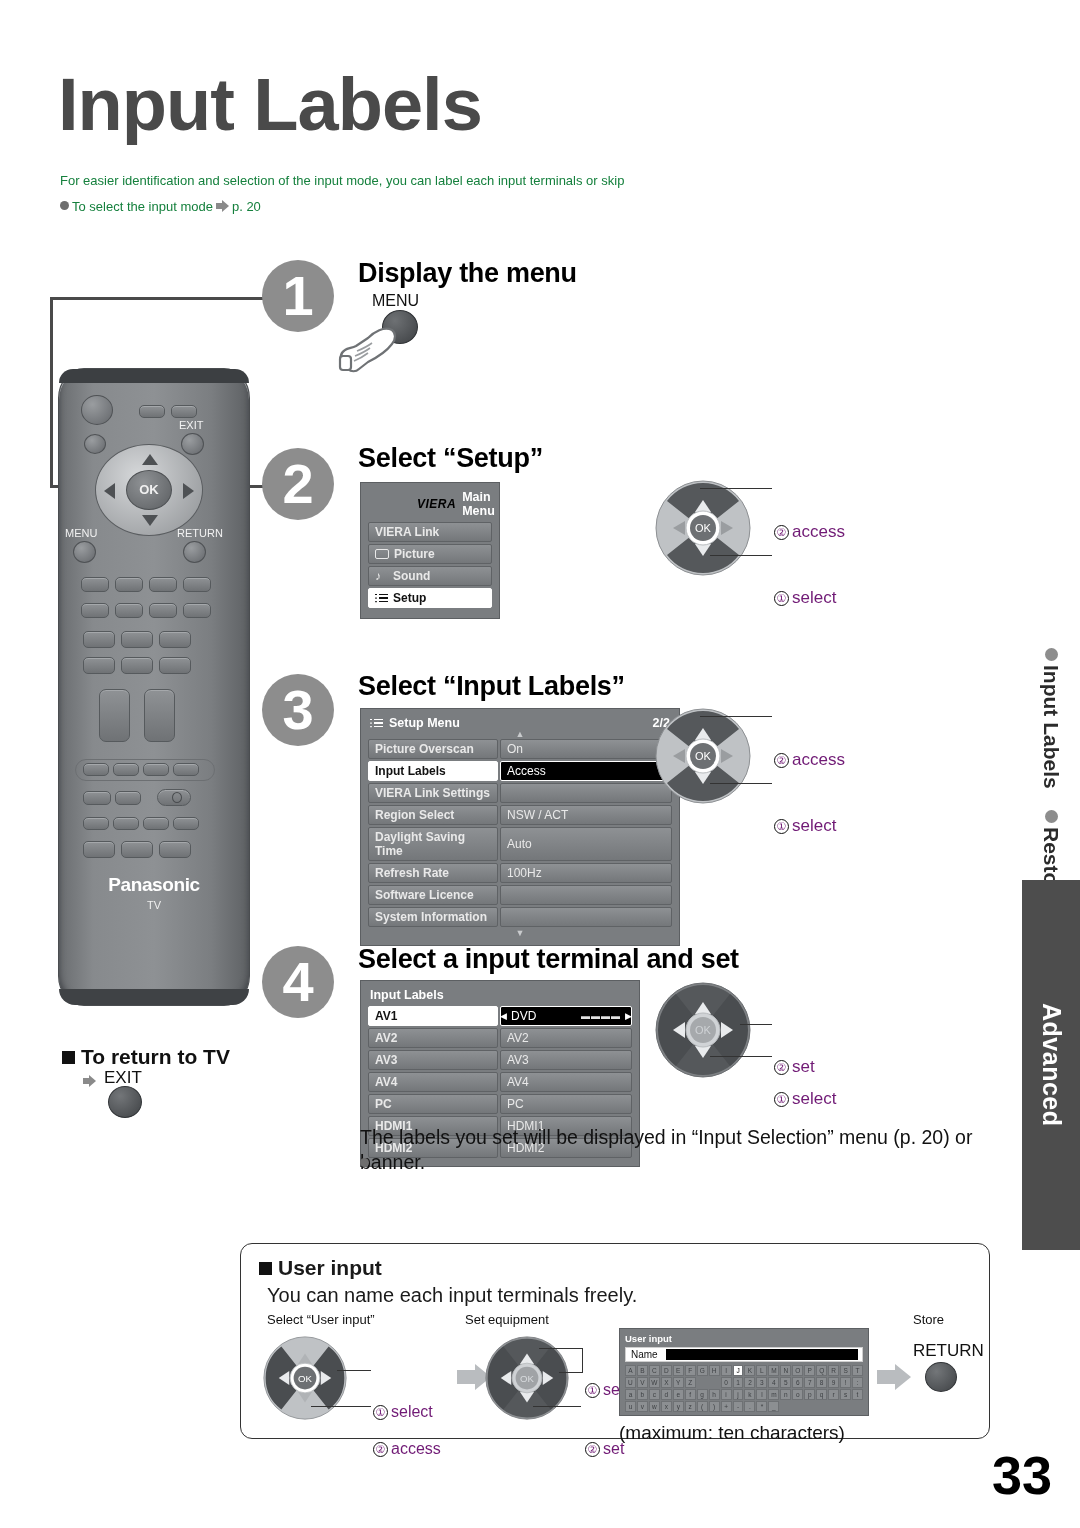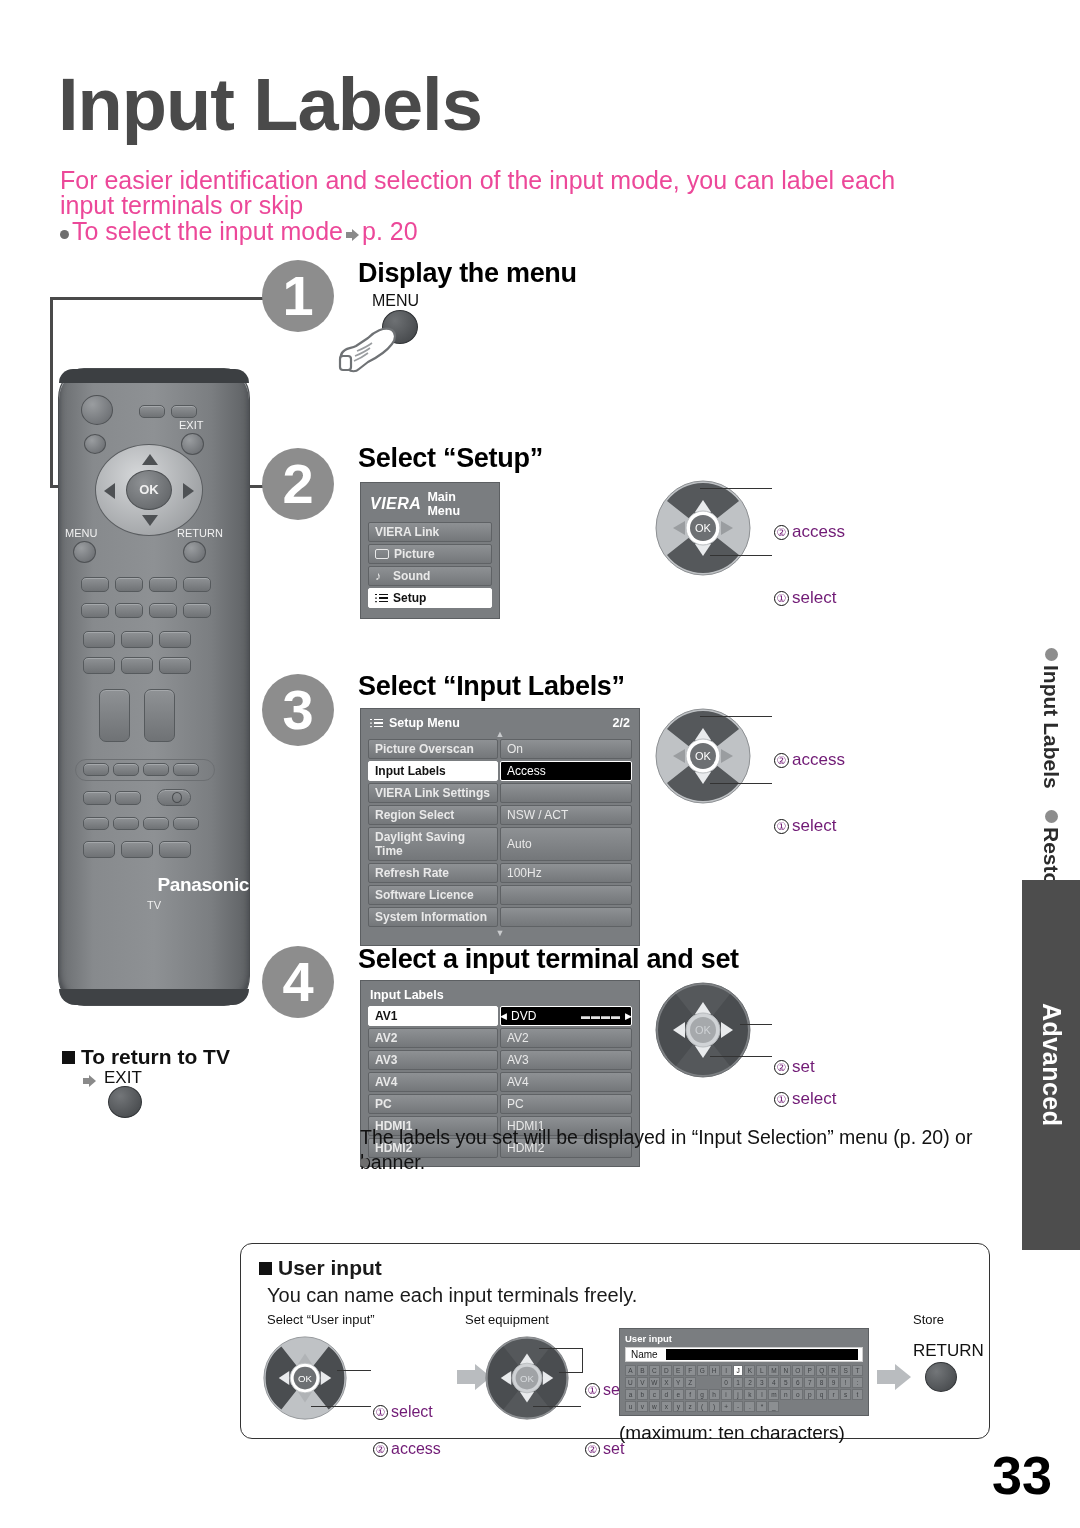--- a/index.html
+++ b/index.html
@@ -15,21 +15,21 @@
 
   
   .page-title{
     position:absolute; left:58px; top:62px;
     font-size:74px; font-weight:bold; letter-spacing:-1px;
     color:#4a4a4a;
     font-family:"Liberation Sans", sans-serif;
   }
   .intro{
     position:absolute; left:60px; top:168px; width:890px;
-    font-size:25px; line-height:25px; color:#ec4899;
+    font-size:13px; line-height:25px; color:#15803d;
   }
   .intro .l2{ display:block; }
   .bulletline{ display:block; margin-top:1px; }
   .bullet{
     display:inline-block; width:9px; height:9px; border-radius:50%;
     background:#6e6e6e; margin-right:3px; vertical-align:1px;
   }
   .arrowg{
     display:inline-block; width:13px; height:12px; position:relative;
     vertical-align:-1px; margin:0 3px;
@@ -101,21 +101,21 @@
     background:radial-gradient(circle at 38% 32%,#8f9295,#5b5e61);
     border:1px solid #4d5053;
     color:#f0f0f0; font-size:13px; font-weight:bold; text-align:center; line-height:38px;
   }
   .tri{ position:absolute; width:0; height:0; }
   .tri-u{ border-left:8px solid transparent; border-right:8px solid transparent; border-bottom:11px solid #4e5154; left:46px; top:9px;}
   .tri-d{ border-left:8px solid transparent; border-right:8px solid transparent; border-top:11px solid #4e5154; left:46px; bottom:9px;}
   .tri-l{ border-top:8px solid transparent; border-bottom:8px solid transparent; border-right:11px solid #4e5154; left:8px; top:38px;}
   .tri-r{ border-top:8px solid transparent; border-bottom:8px solid transparent; border-left:11px solid #4e5154; right:8px; top:38px;}
   .panabrand{
-    position:absolute; left:0; width:100%; text-align:right;
+    position:absolute; left:0; width:100%; text-align:center;
     color:#ffffff; font-weight:bold; font-size:19px; letter-spacing:-0.4px;
   }
   .panatv{
     position:absolute; left:0; width:100%; text-align:center;
     color:#efefef; font-size:11px;
   }
 
   
   .osd{
     position:absolute;
@@ -154,21 +154,21 @@
   }
   .ic-list:before, .ic-list:after, .ic-list i{
     content:""; position:absolute; left:4px; width:9px; height:1.6px; background:currentColor;
   }
   .ic-list:before{ top:1px; } .ic-list i{ top:4.6px; display:block;} .ic-list:after{ top:8.2px; }
   .ic-list em{ position:absolute; left:0; top:1px; width:2px; height:1.6px; background:currentColor; box-shadow:0 3.6px 0 currentColor,0 7.2px 0 currentColor; }
   .ic-pic{ border:1.6px solid currentColor; border-radius:2px; width:14px; height:10px; }
   .ic-note{ font-size:12px; line-height:11px; }
 
   .viera-logo{
-    font-style:italic; font-weight:bold; font-size:16px; color:#ffffff; letter-spacing:0.5px;
+    font-style:italic; font-weight:bold; font-size:12px; color:#000000; letter-spacing:0.5px;margin-left:47px;
   }
 
   .scroll-ar{
     text-align:center; color:#c9cbcd; font-size:9px; line-height:8px;
   }
 
   
   .wheel{ position:absolute; width:96px; height:96px; }
   .wheel svg{ display:block; }
   .callout{
@@ -401,21 +401,21 @@
 <div class="callout" style="left:774px;top:478px;">
   <span class="circnum">②</span><span>access</span>
 </div>
 <div class="callout" style="left:774px;top:544px;">
   <span class="circnum">①</span><span>select</span>
 </div>
 
 <div class="step-circle" style="left:262px;top:674px;">3</div>
 <div class="step-head" style="left:358px;top:671px;">Select “Input Labels”</div>
 
-<div class="osd" style="left:360px;top:708px;width:280px;">
+<div class="osd" style="left:360px;top:708px;width:320px;">
   <div class="osd-title" style="justify-content:space-between;">
     <span style="display:flex;align-items:center;gap:6px;">
       <span class="menu-ic ic-list">
           <em></em>
           <i></i>
         </span>
       <span>Setup Menu</span>
     </span>
     <span>2/2</span>
   </div>

